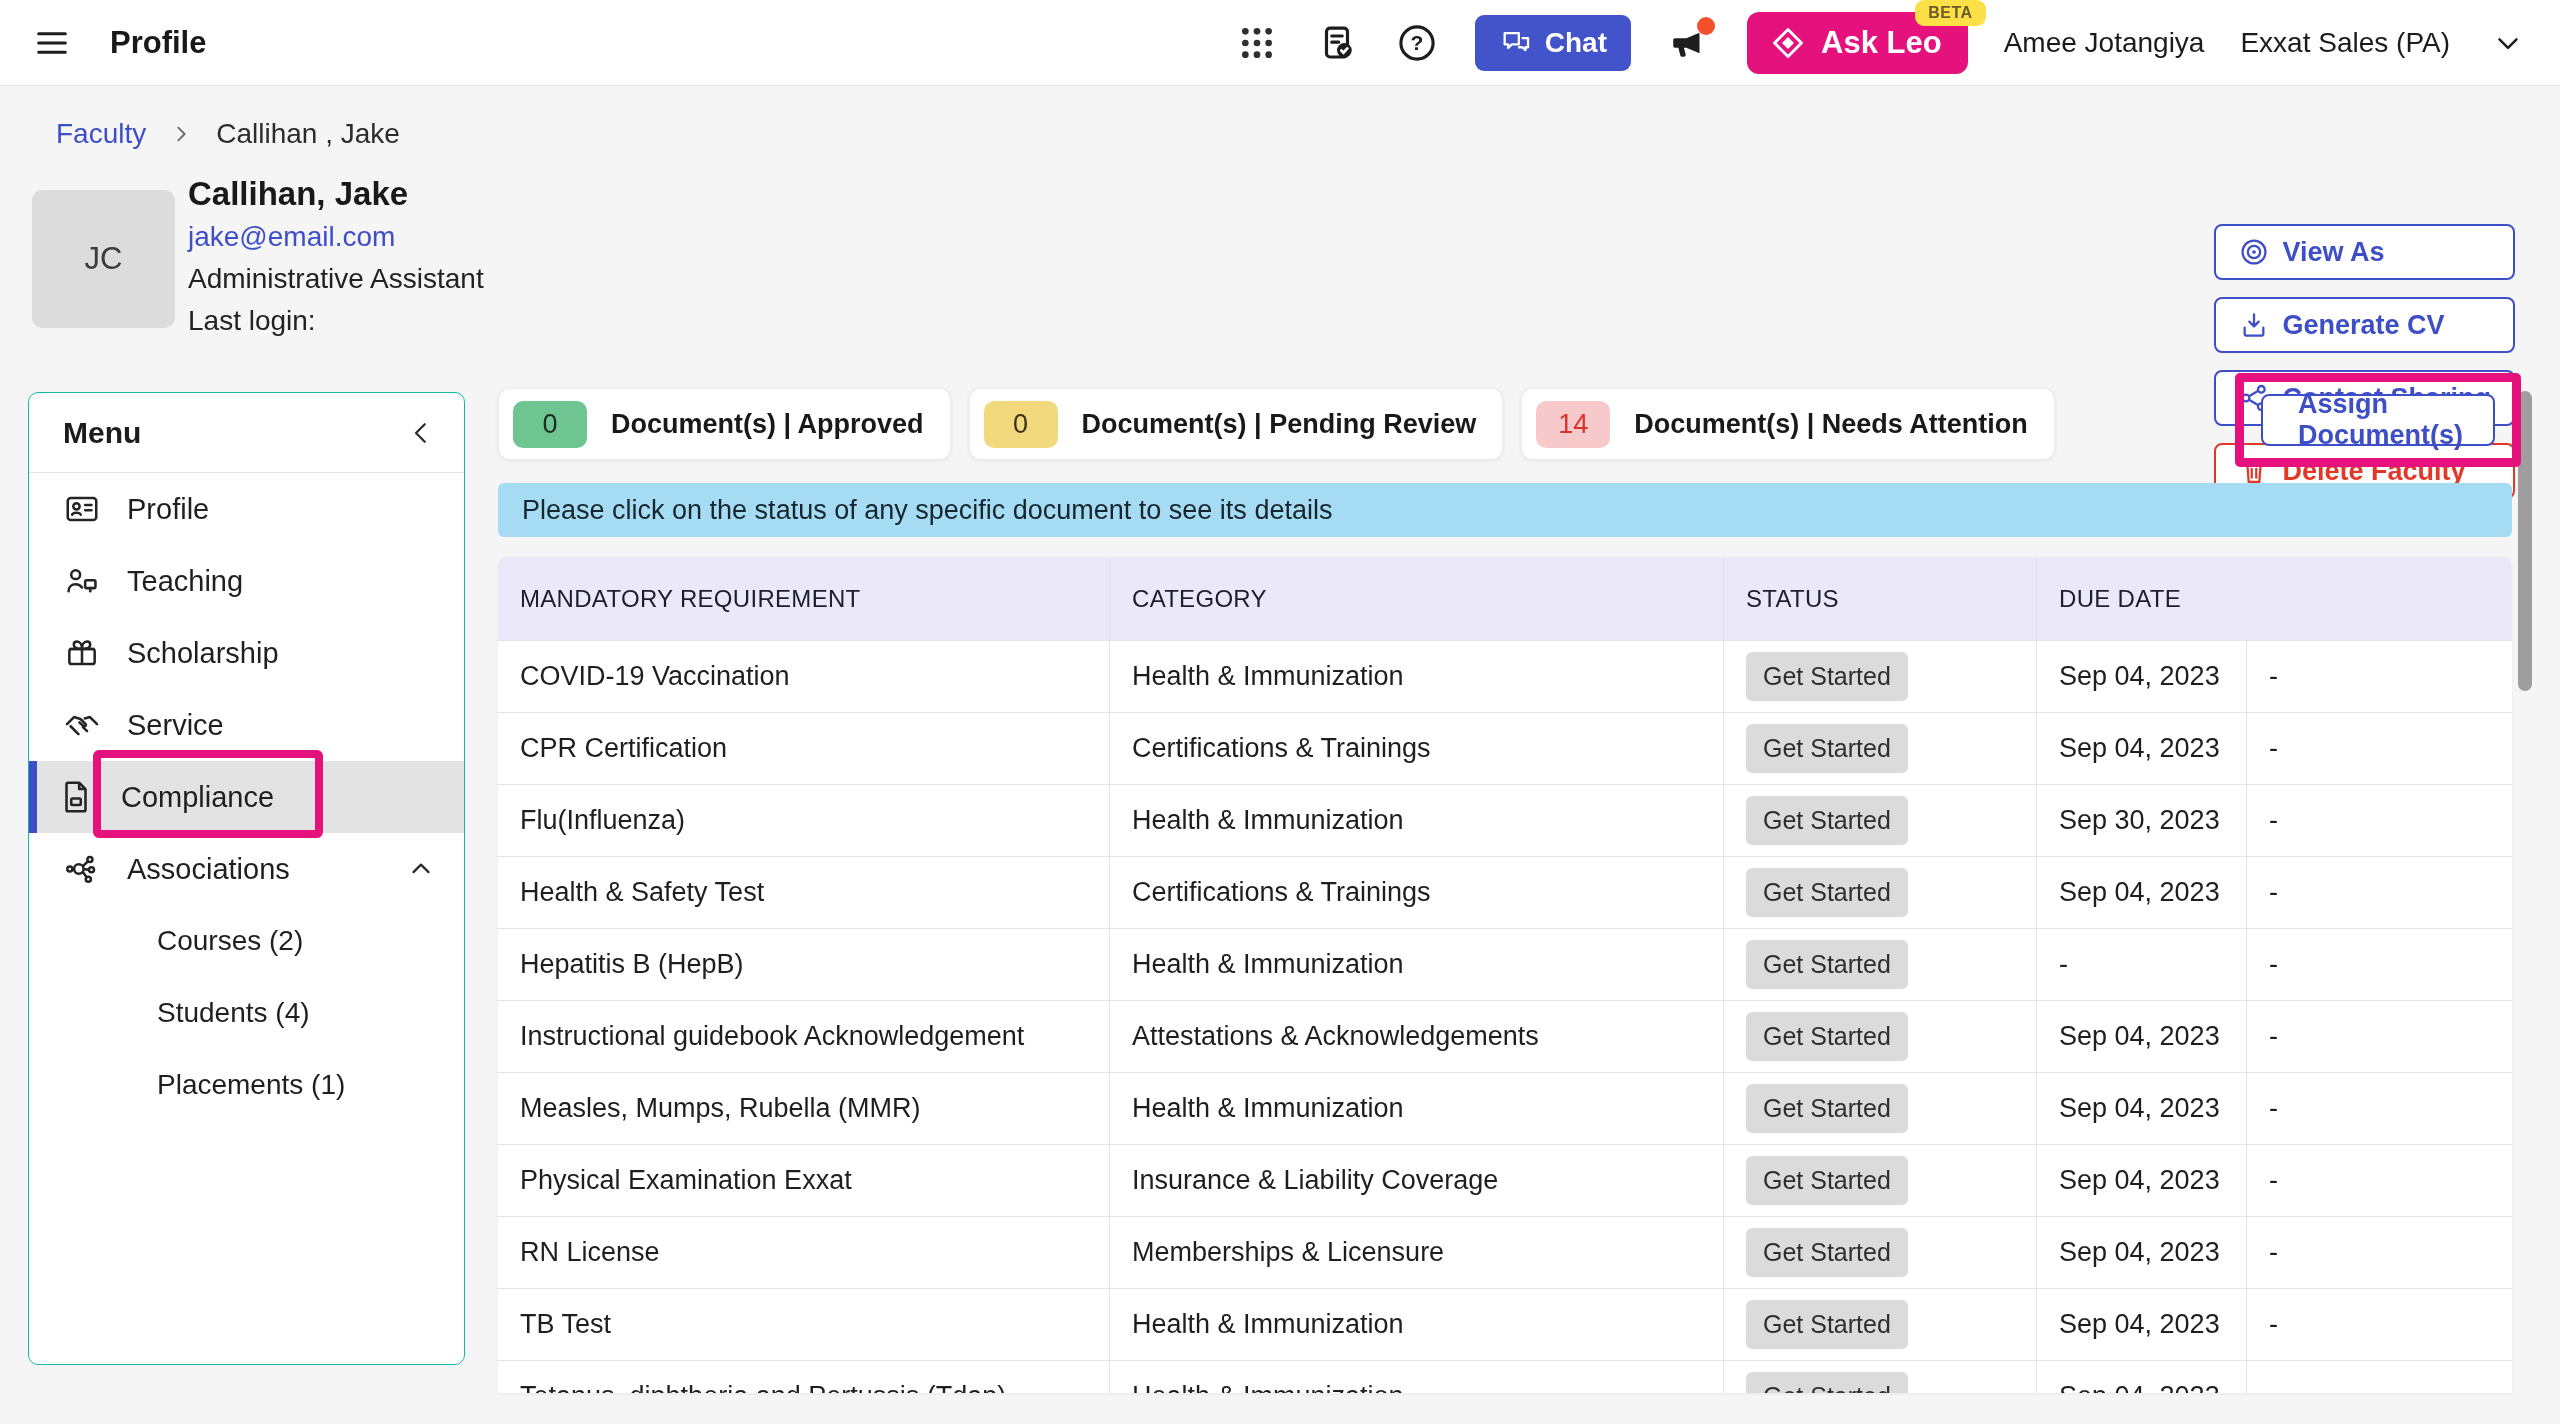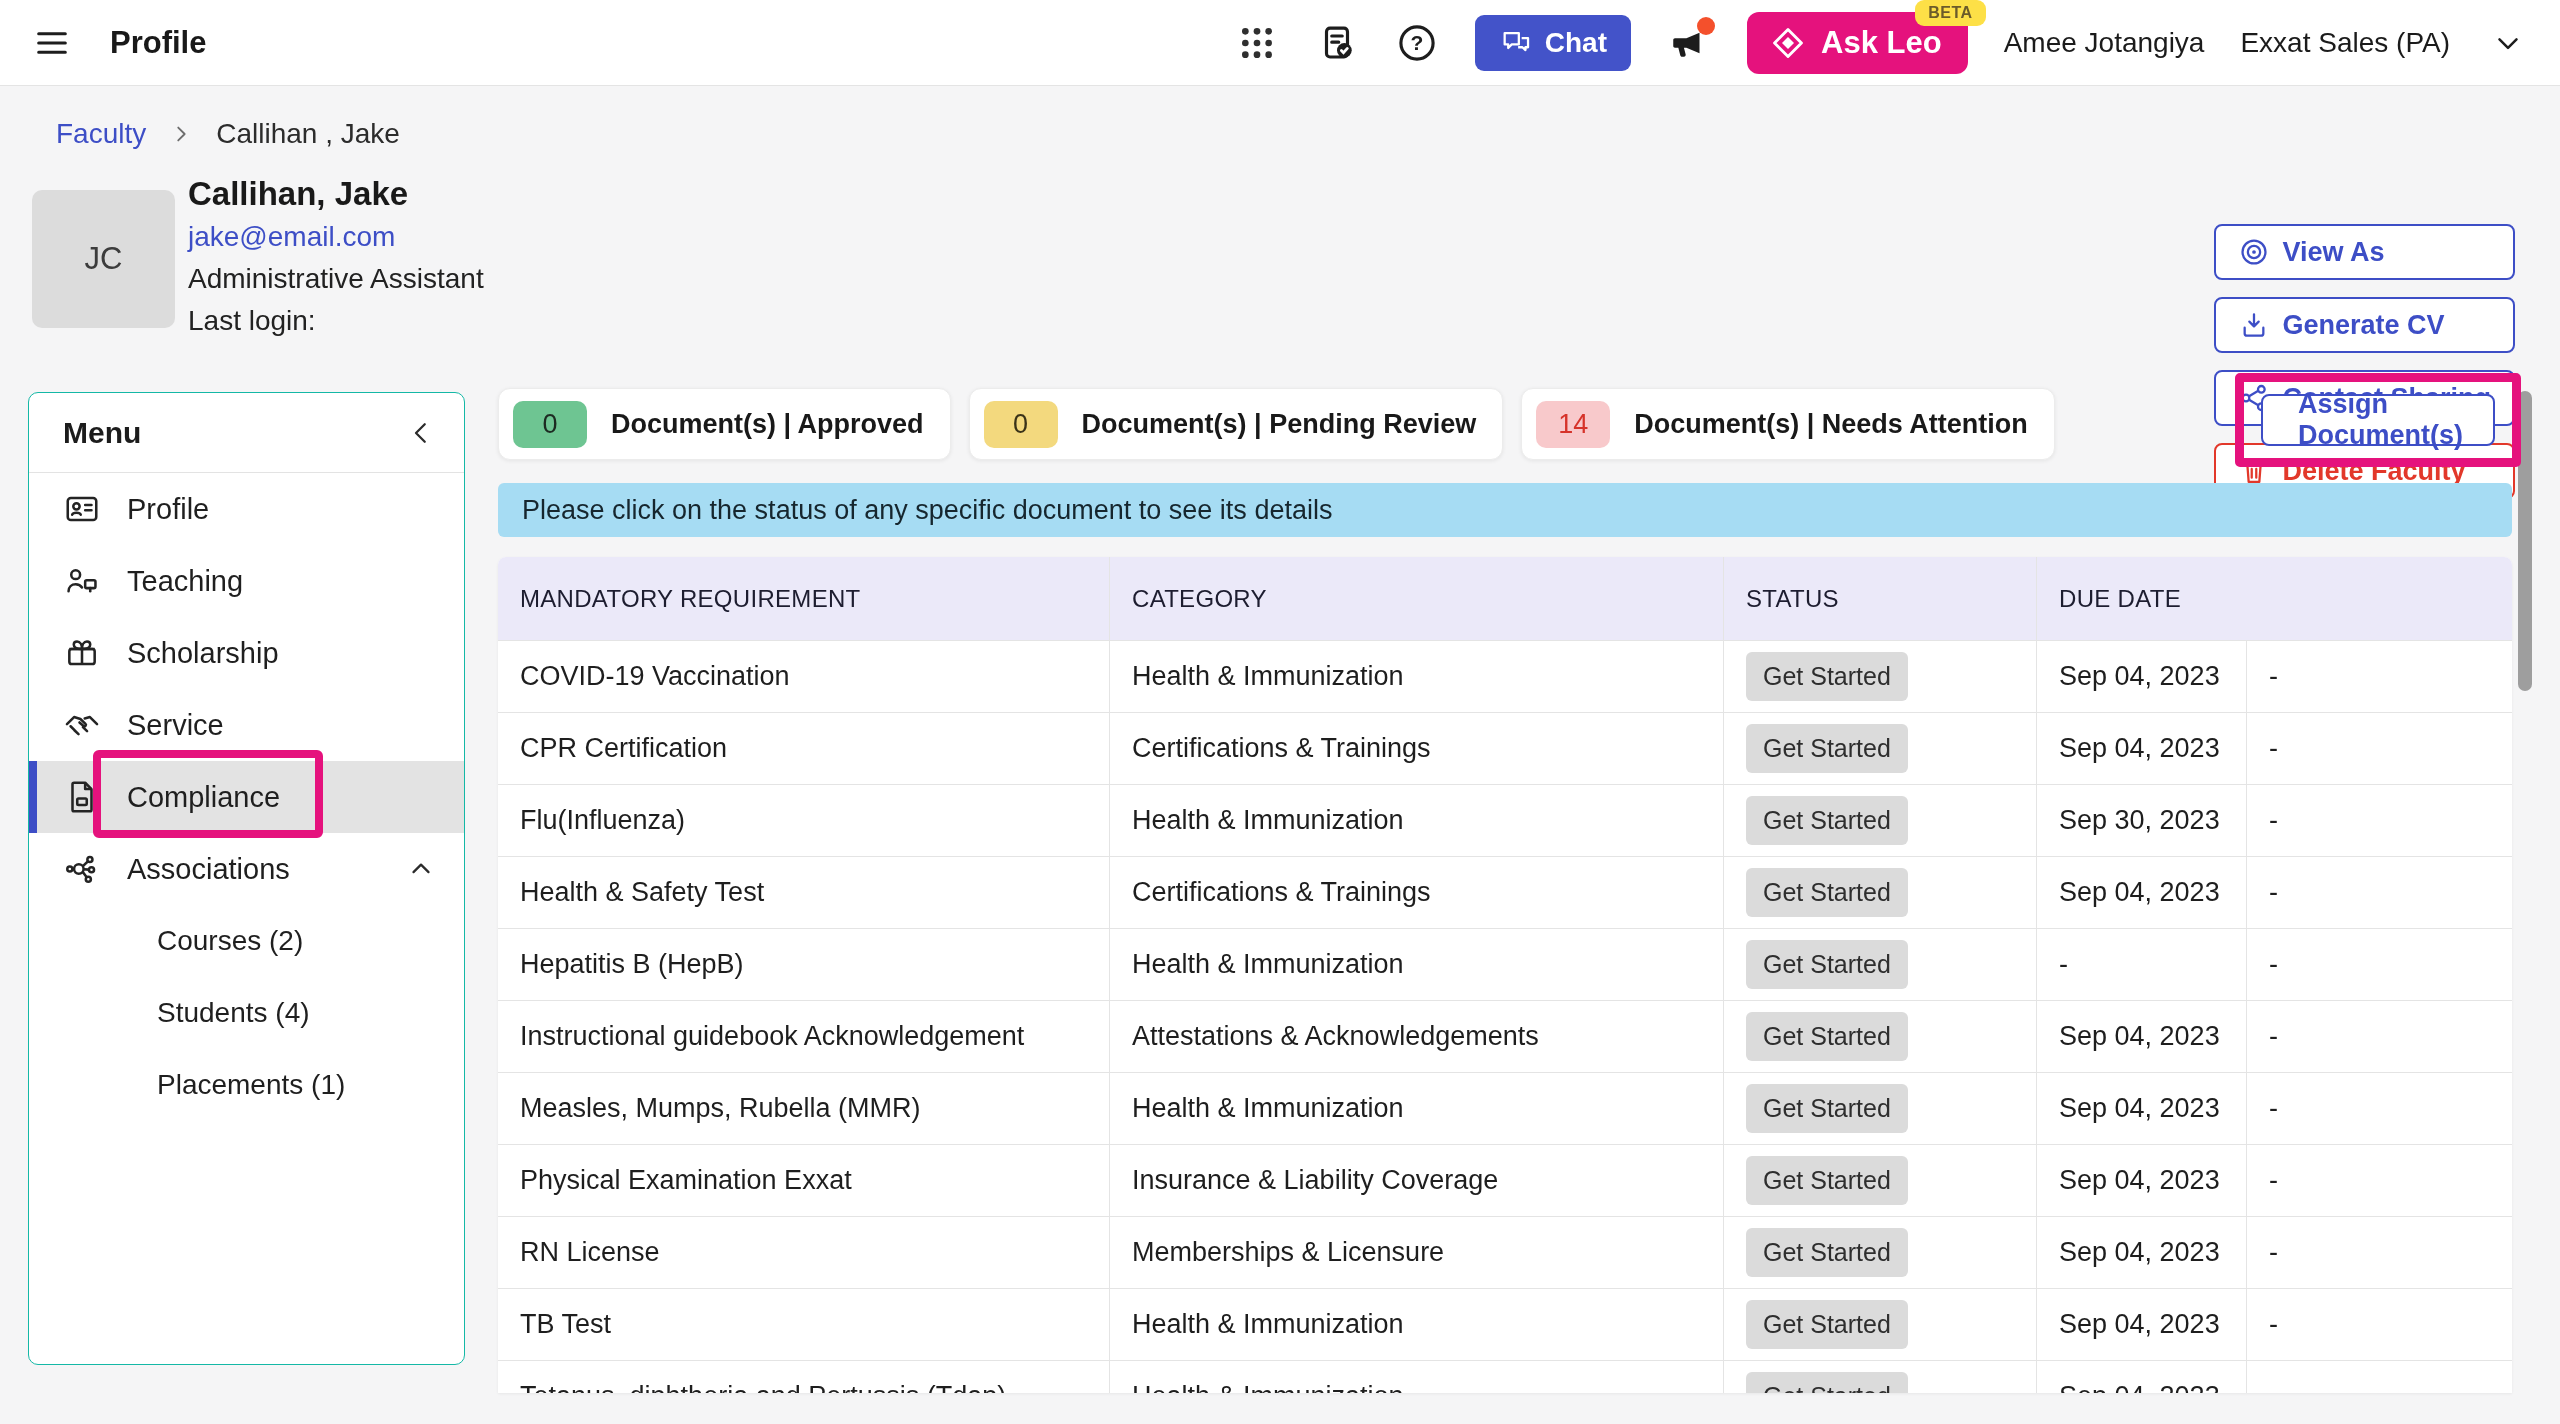--- a/index.html
+++ b/index.html
@@ -41,21 +41,21 @@
   .act-btn.danger { border-color:#E2382A; color:#E2382A; }
 
   
   .sidebar { position:absolute; left:28px; top:392px; width:437px; height:973px; background:#fff;
              border:1px solid #14b8a6; border-radius:10px; overflow:hidden; }
   .menu-head { height:80px; display:flex; align-items:center; justify-content:space-between; padding:0 28px 0 34px;
                border-bottom:1px solid #e3e3e3; }
   .menu-title { font-size:30px; font-weight:700; color:#1c1c1c; }
   .side-item { height:72px; display:flex; align-items:center; gap:26px; padding-left:34px; font-size:29px;
                color:#1f1f1f; cursor:pointer; }
-  .side-item.selected { background:#E3E3E3; border-left:8px solid #3D4EC6; padding-left:26px; }
+  .side-item.selected { background:#E3E3E3; border-left:8px solid #3D4EC6; padding-left:20px; }
   .side-item .chev-right { margin-left:auto; margin-right:28px; }
   .sub-item { height:72px; display:flex; align-items:center; padding-left:128px; font-size:28px; color:#1f1f1f; cursor:pointer; }
 
   
   .status-row { position:absolute; left:498px; top:388px; width:2014px; height:72px; display:flex; gap:18px; }
   .status-card { background:#fff; border:1px solid #ececec; border-radius:12px; box-shadow:0 1px 4px rgba(0,0,0,.07);
                  display:flex; align-items:center; gap:24px; padding:0 26px 0 14px; cursor:pointer; }
   .count-badge { width:74px; height:47px; border-radius:10px; display:flex; align-items:center; justify-content:center;
                  font-size:27px; color:#1d2b22; }
   .count-badge.green  { background:#6EC592; }

